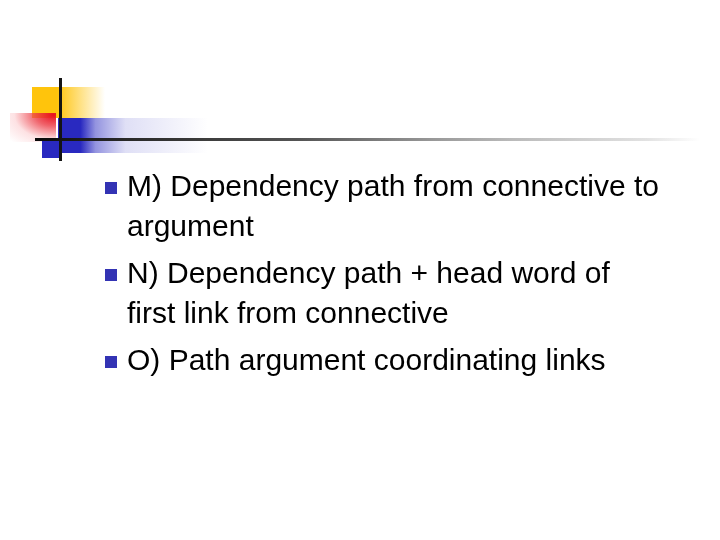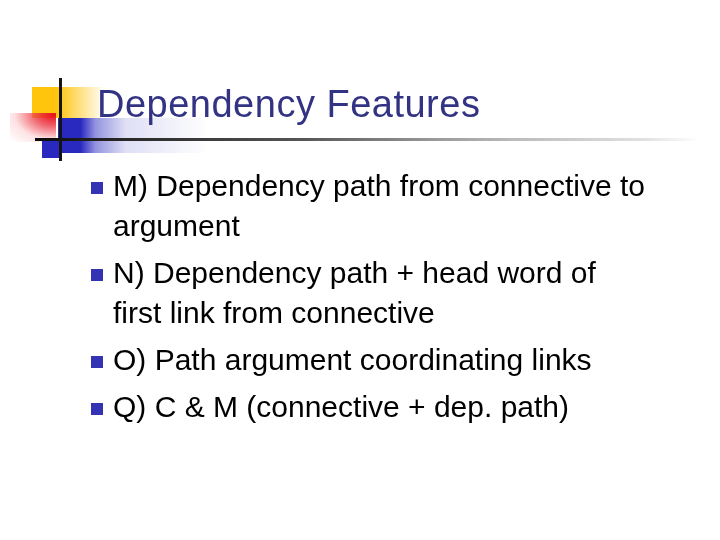--- a/index.html
+++ b/index.html
@@ -58,21 +58,21 @@
     line-height: 42px;
     letter-spacing: 0.5px;
     color: #333384;
     font-weight: 400;
     white-space: nowrap;
   }
 
   
   .content {
     position: absolute;
-    left: 91px; top: 166px;
+    left: 105px; top: 166px;
     width: 607px;
   }
   .bullet-row {
     display: flex;
     align-items: flex-start;
     margin: 0 0 7px 0;
   }
   .bullet-square {
     flex: 0 0 auto;
     width: 12px; height: 12px;
@@ -92,21 +92,20 @@
 
 <div class="slide">
 
   <div class="deco deco-yellow"></div>
   <div class="deco deco-red"></div>
   <div class="deco deco-blue-right"></div>
   <div class="deco deco-blue-bottom"></div>
   <div class="deco deco-vline"></div>
   <div class="deco deco-hline"></div>
 
-  <div class="title">Dependency Features</div>
 
   <div class="content">
 
     <div class="bullet-row">
       <div class="bullet-square"></div>
       <div class="bullet-text">M) Dependency path from connective to
 argument</div>
     </div>
 
     <div class="bullet-row">
@@ -114,19 +113,15 @@
       <div class="bullet-text">N) Dependency path + head word of
 first link from connective</div>
     </div>
 
     <div class="bullet-row">
       <div class="bullet-square"></div>
       <div class="bullet-text">O) Path argument coordinating links</div>
     </div>
 
 
-    <div class="bullet-row">
-      <div class="bullet-square"></div>
-      <div class="bullet-text">Q) C &amp; M (connective + dep. path)</div>
-    </div>
 
   </div>
 </div>
 
 </body></html>

